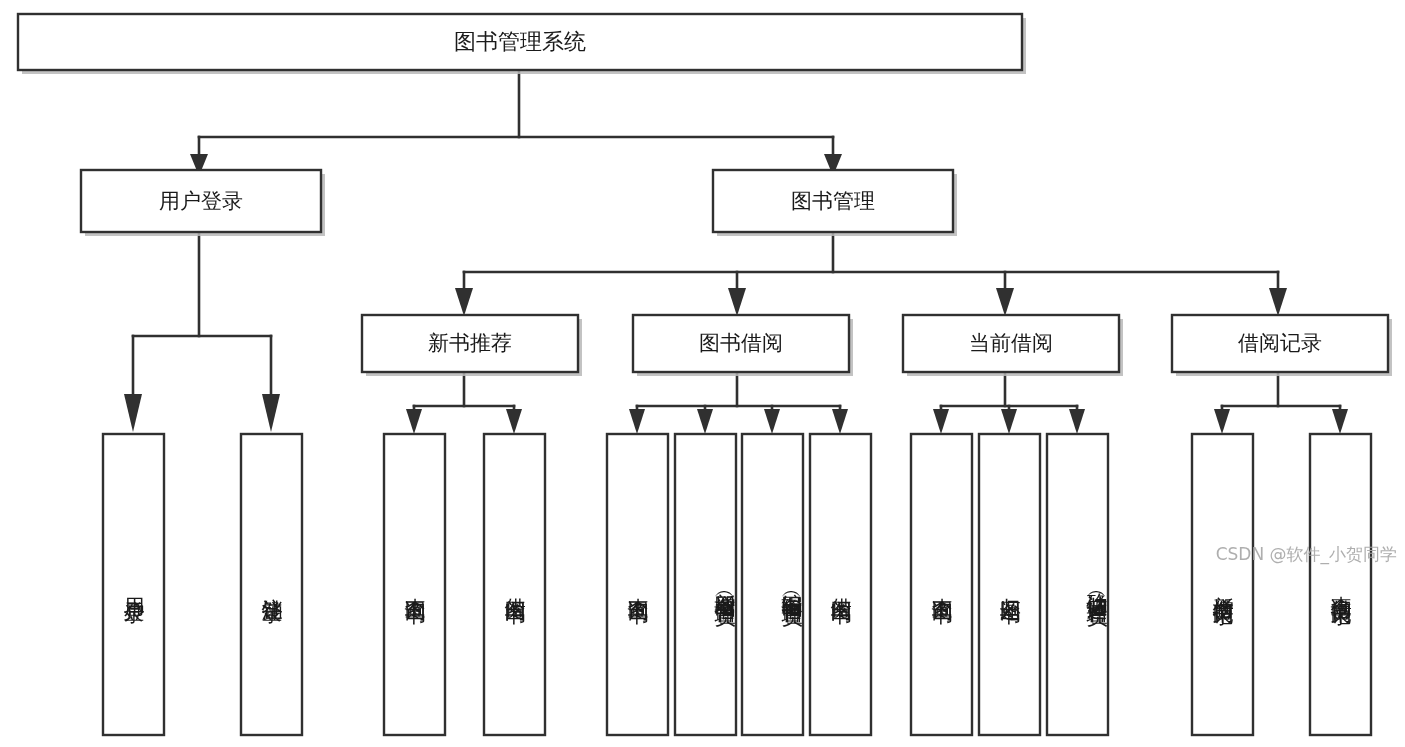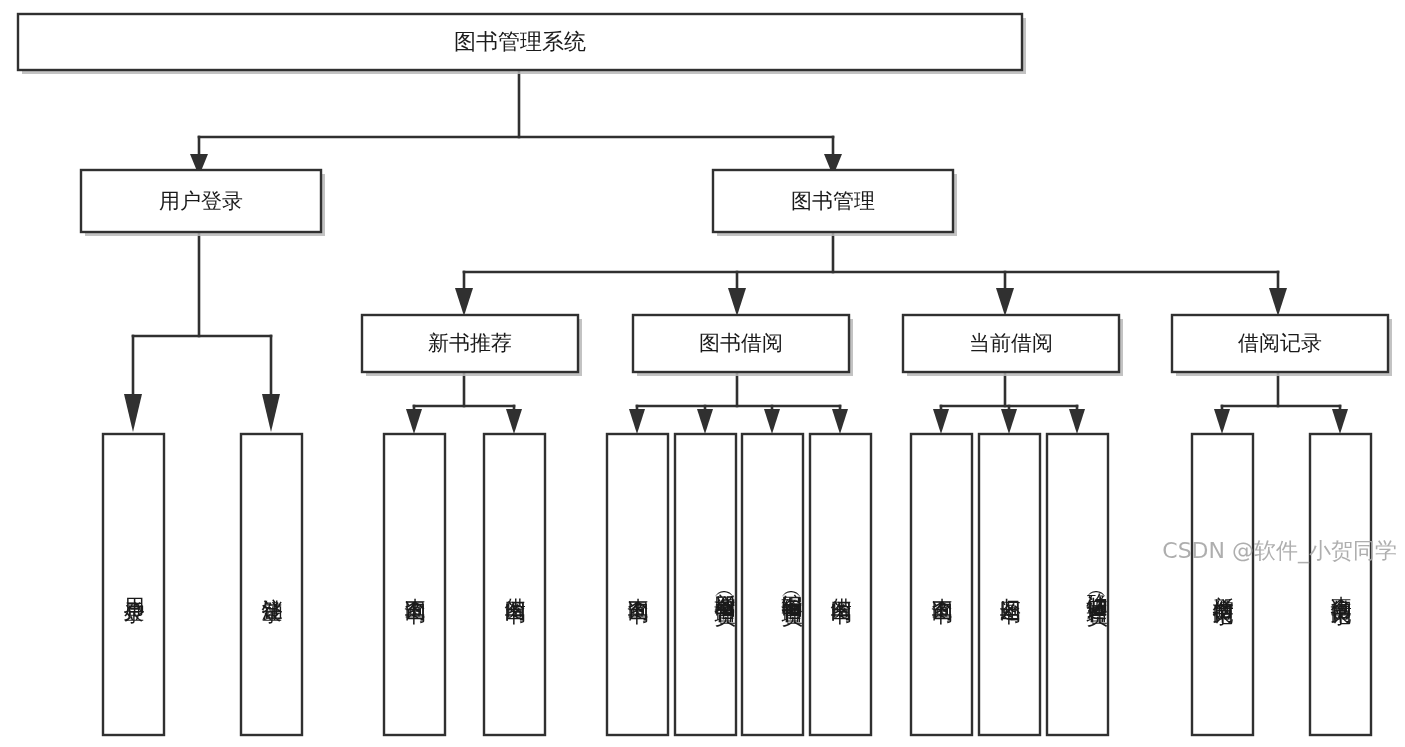--- a/index.html
+++ b/index.html
@@ -70,21 +70,21 @@
     justify-content: center;
     text-align: center;
     white-space: nowrap;
     pointer-events: none;
   }
   #watermark {
     position: absolute;
     right: 8px;
     bottom: 6px;
     font-family: "DejaVu Sans", "Liberation Sans", sans-serif;
-    font-size: 22px;
+    font-size: 17px;
     color: #a8a8a8;
     opacity: 0.92;
     white-space: nowrap;
     pointer-events: none;
   }
 </style>
 </head>
 <body>
 
 <div id="stage">

